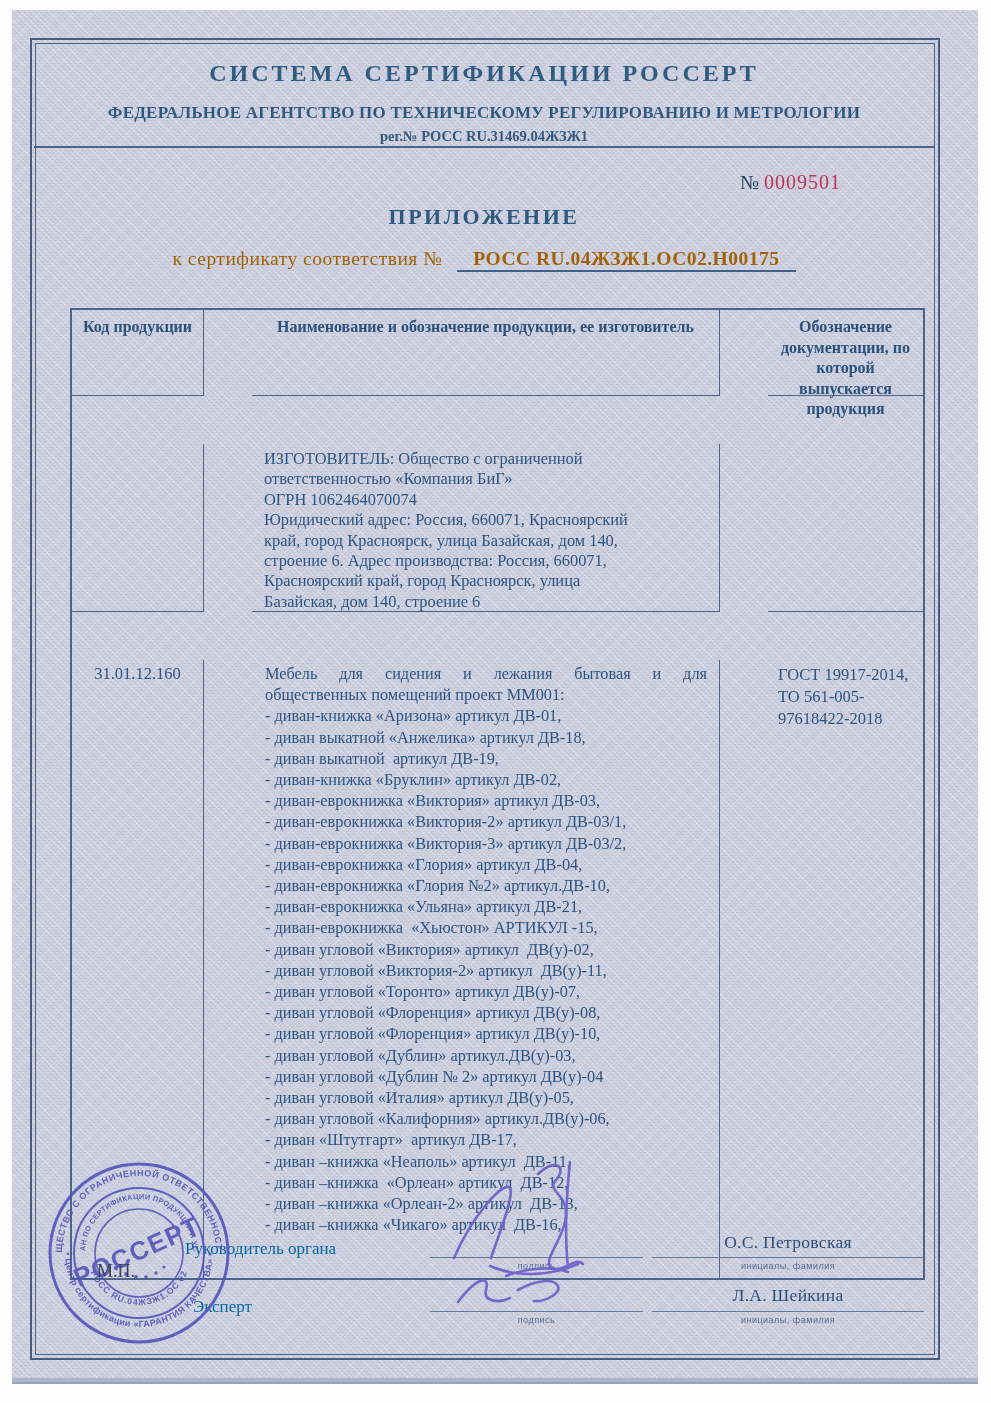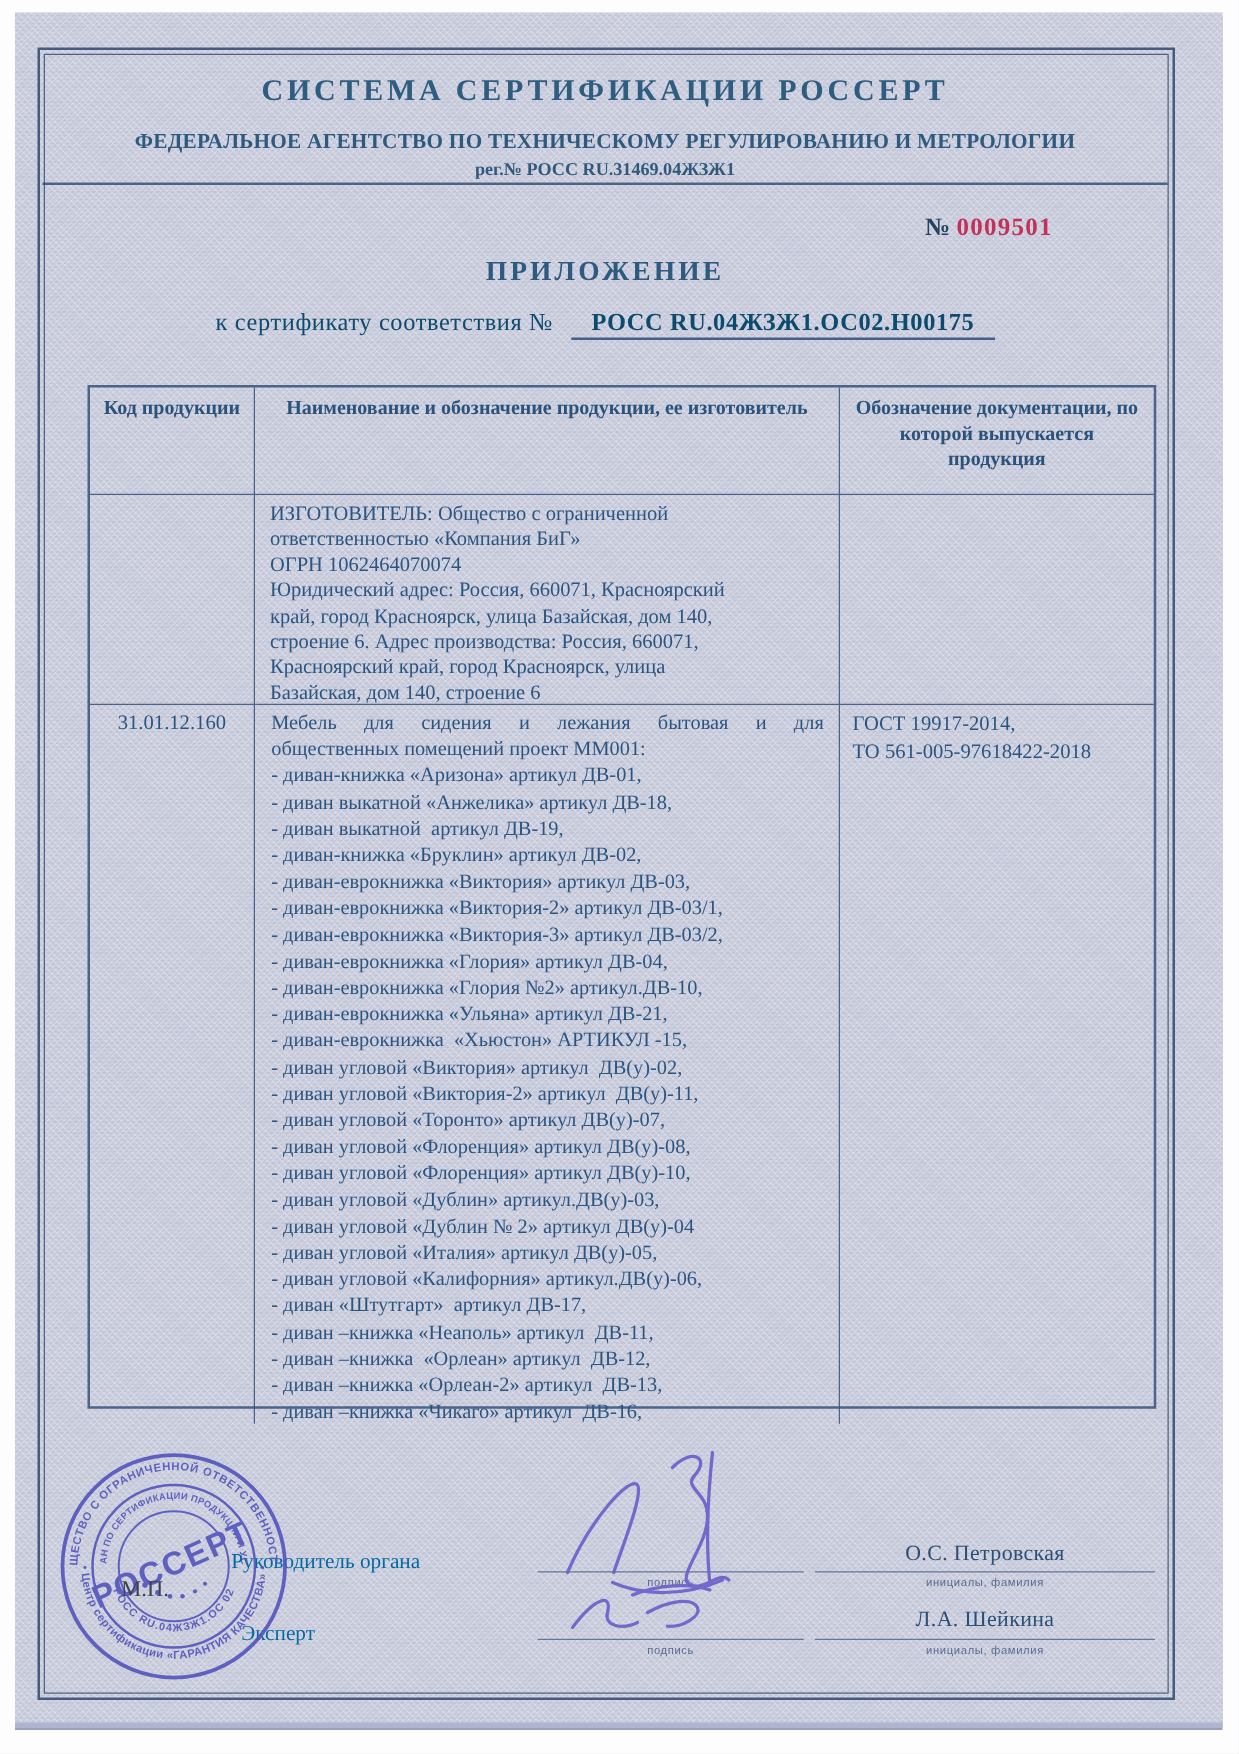--- a/index.html
+++ b/index.html
@@ -17,34 +17,34 @@
   .frame{position:absolute;left:30px;top:38px;width:906px;height:1318px;
          border:2px solid rgba(45,72,108,.85);}
   .frame::after{content:"";position:absolute;inset:3px;border:1px solid rgba(45,72,108,.8);}
   .header-rule{position:absolute;left:34px;top:146px;width:900px;height:2px;background:rgba(45,72,108,.8);}
 
   .ctr{position:absolute;left:34px;width:900px;text-align:center;}
   .sys-title{top:60px;font-size:24px;font-weight:bold;letter-spacing:3px;color:#2e5d80;}
   .agency{top:103px;font-size:17px;font-weight:bold;letter-spacing:.2px;color:#2f5a7e;white-space:nowrap;}
   .reg{top:128px;font-size:14.5px;font-weight:bold;color:#32597c;}
 
-  .form-no{position:absolute;left:740px;top:171px;font-size:20px;font-weight:bold;}
+  .form-no{position:absolute;left:740px;top:171px;font-size:20px;font-weight:normal;}
   .form-no .no{color:#27425f;}
   .form-no .val{color:#c23157;letter-spacing:1px;}
 
   .apx-title{top:204px;font-size:22px;font-weight:bold;letter-spacing:2.5px;color:#2d5a7e;}
-  .cert-row{top:248px;font-size:19.5px;color:#0c4a6e;}
+  .cert-row{top:248px;font-size:19.5px;color:#a16207;}
   .cert-row .lbl{letter-spacing:.5px;}
   .cert-row .num{font-weight:bold;border-bottom:2px solid #3f618a;padding:0 16px 1px 16px;margin-left:10px;letter-spacing:.5px;}
 
   
-  .tbl{position:absolute;left:70px;top:308px;width:855px;height:819px;
+  .tbl{position:absolute;left:70px;top:308px;width:855px;height:972px;
        border:2px solid rgba(52,82,122,.85);box-sizing:border-box;
        display:grid;grid-template-columns:132px 468px 1fr;grid-template-rows:86px 168px 1fr;
-       color:#2b5580;}
+       color:#2b5580;gap:48px;}
   .cell{box-sizing:border-box;border-right:1.5px solid rgba(52,82,122,.85);border-bottom:1.5px solid rgba(52,82,122,.85);}
   .cell.last{border-right:none;}
   .cell.bot{border-bottom:none;}
   .hc{font-weight:bold;font-size:16px;line-height:20.5px;text-align:center;padding:7px 10px 0 10px;color:#2a527a;}
   .man{font-size:16.4px;line-height:20.4px;padding:5px 8px 0 12px;white-space:pre-wrap;}
   .code{font-size:16.5px;text-align:center;padding-top:4px;}
   .prod{font-size:16.3px;line-height:21.2px;padding:3px 12px 0 13px;}
   .prod .j1{text-align:justify;text-align-last:justify;}
   .prod .item{white-space:pre-wrap;}
   .docs{font-size:16.5px;line-height:22px;padding:4px 6px 0 10px;white-space:pre-wrap;}

